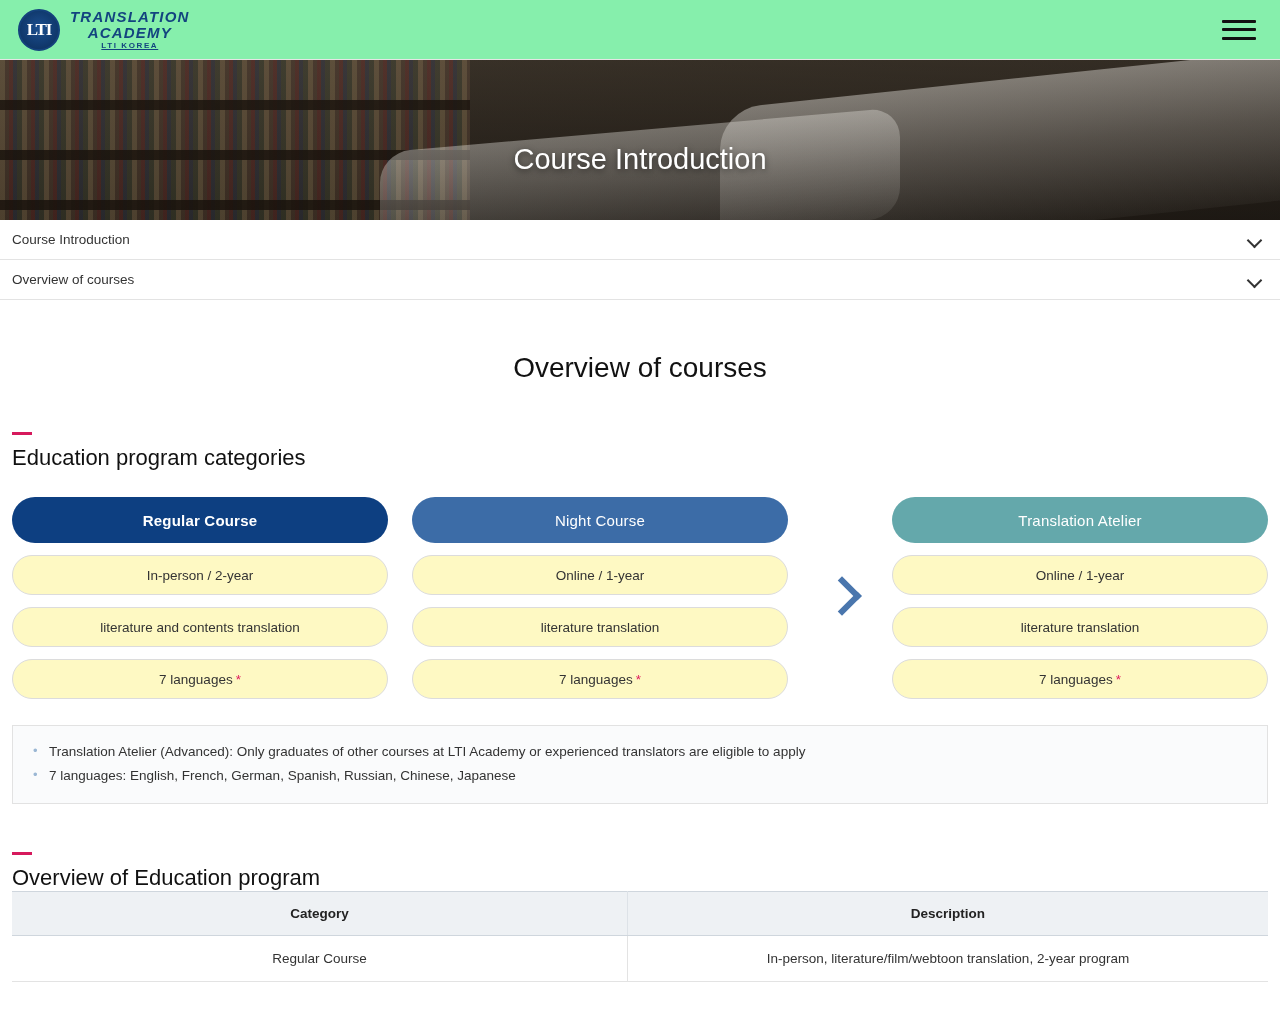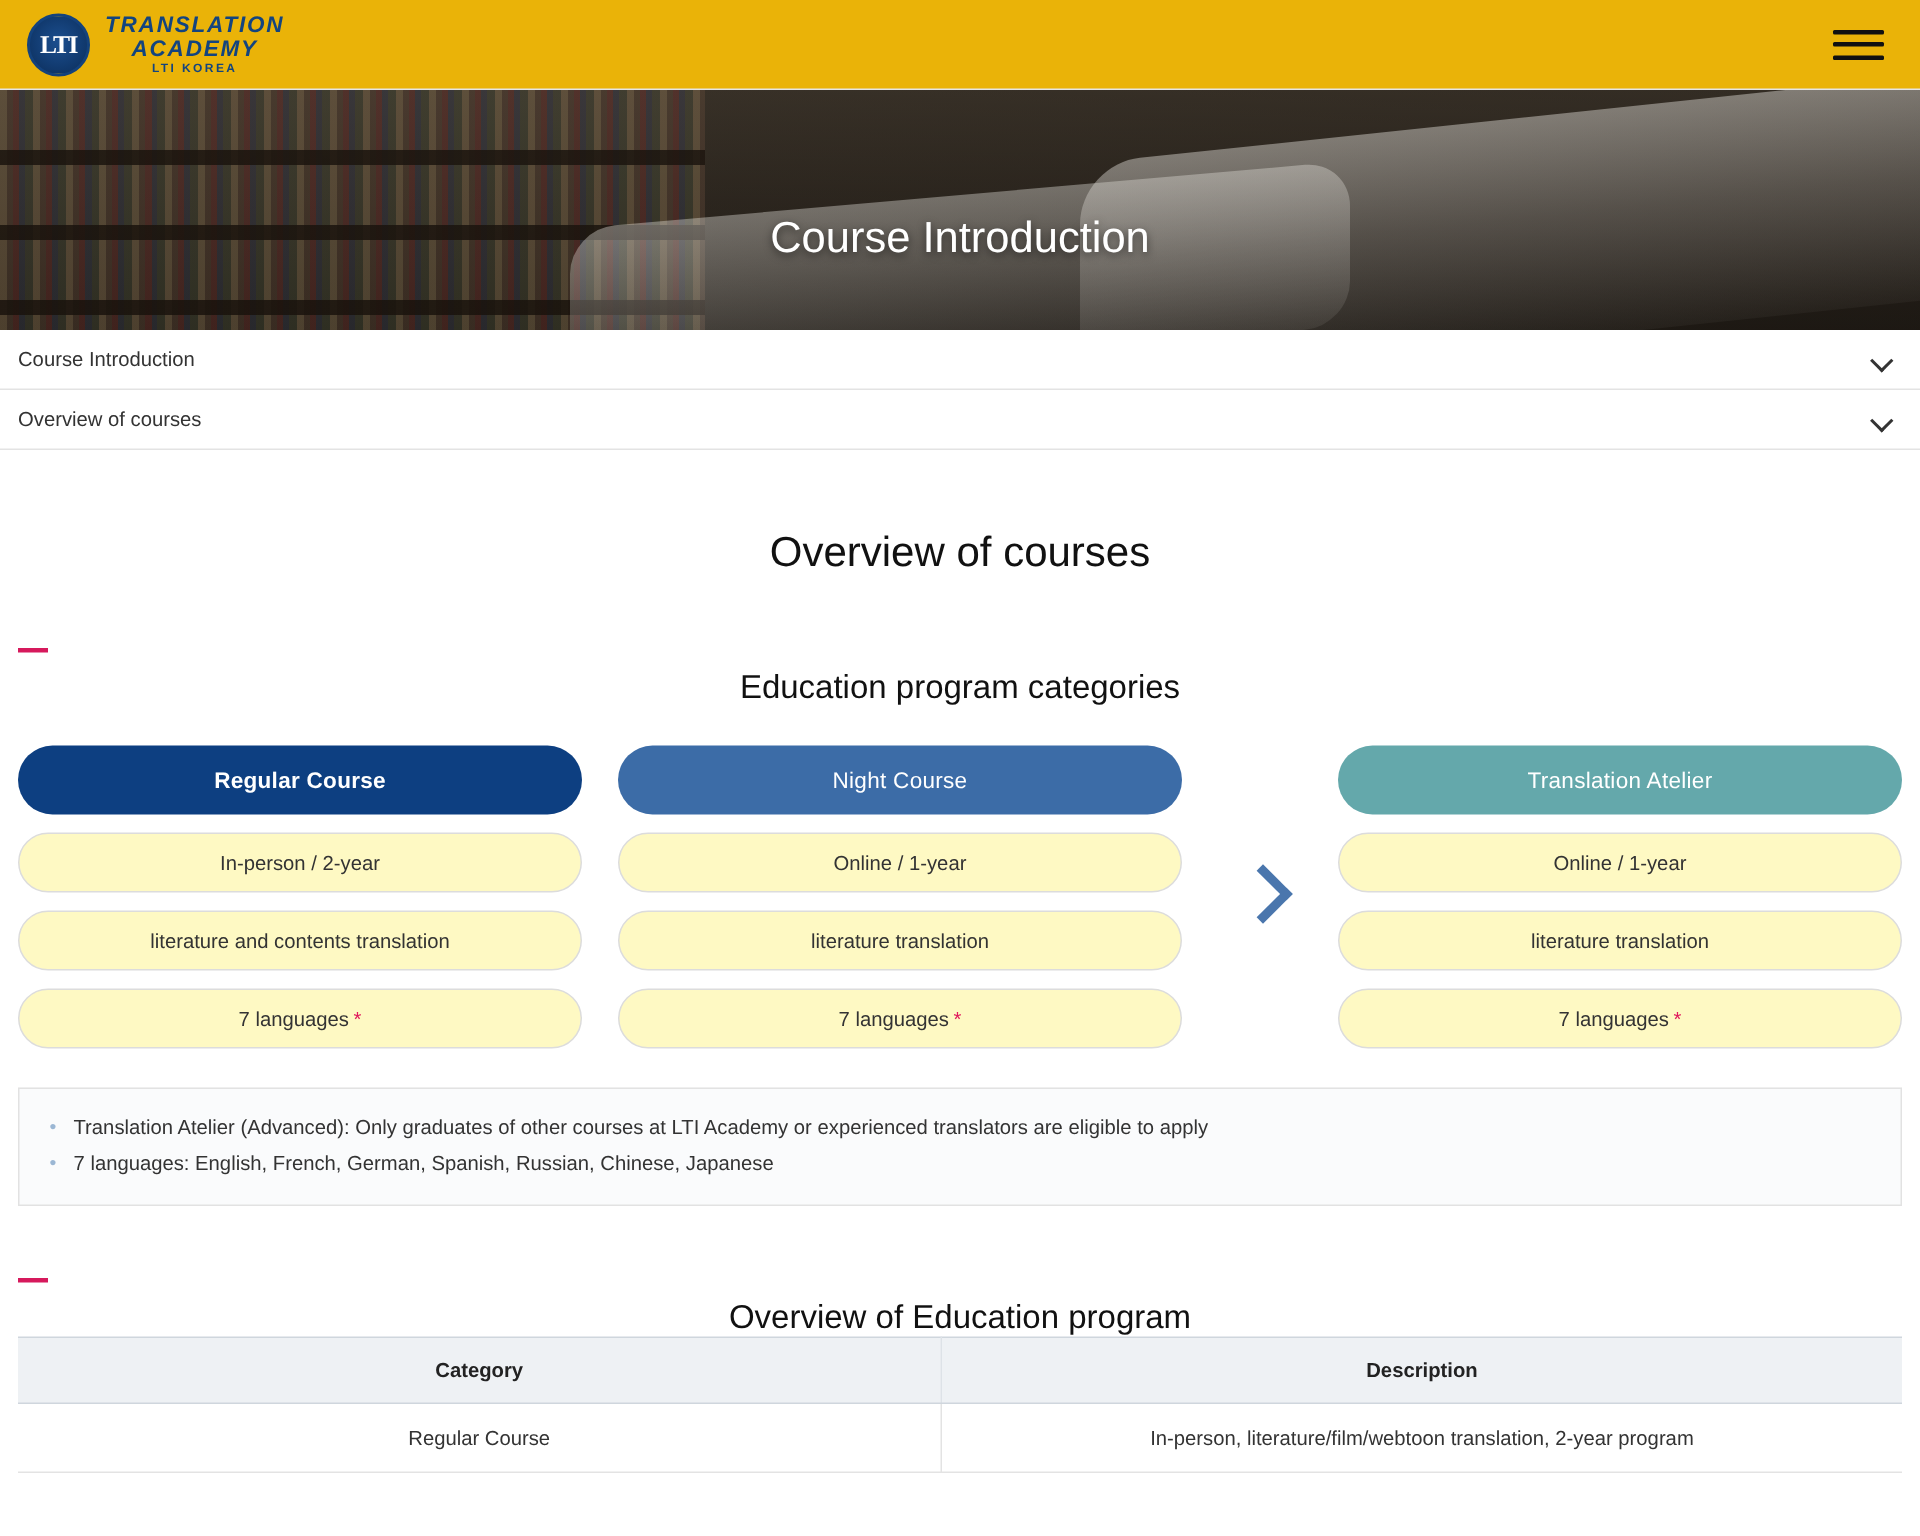--- a/index.html
+++ b/index.html
@@ -11,21 +11,21 @@
     overflow: hidden;
     background: #ffffff;
     font-family: "Liberation Sans", sans-serif;
     color: #222;
   }
 
   
   .site-header {
     height: 60px;
     width: 100%;
-    background: #eab308;
+    background: #86efac;
     border-bottom: 1px solid #e5e5e5;
     display: flex;
     align-items: center;
     justify-content: space-between;
     padding: 0 18px;
     position: relative;
     z-index: 5;
   }
   .brand {
     display: flex;
@@ -63,20 +63,21 @@
     color: #13447f;
     letter-spacing: 1.2px;
     font-style: italic;
   }
   .brand-line3 {
     font-size: 8px;
     font-weight: bold;
     color: #13447f;
     letter-spacing: 1.6px;
     margin-top: 1px;
+    text-decoration: underline;
   }
   .menu-btn {
     width: 34px;
     height: 26px;
     display: flex;
     flex-direction: column;
     justify-content: space-between;
     cursor: pointer;
     background: none;
     border: none;
@@ -189,21 +190,21 @@
 
   
   .main { padding: 0 12px; }
   .page-title {
     text-align: center;
     font-size: 28px;
     font-weight: 400;
     color: #111;
     margin: 52px 0 0;
   }
-  .sec-head { margin-top: 48px; text-align: center; }
+  .sec-head { margin-top: 48px; }
   .sec-rule {
     width: 20px; height: 3px;
     background: #d6195c;
     margin-bottom: 10px;
   }
   .sec-title {
     font-size: 22px;
     font-weight: 400;
     color: #111;
     margin: 0;

